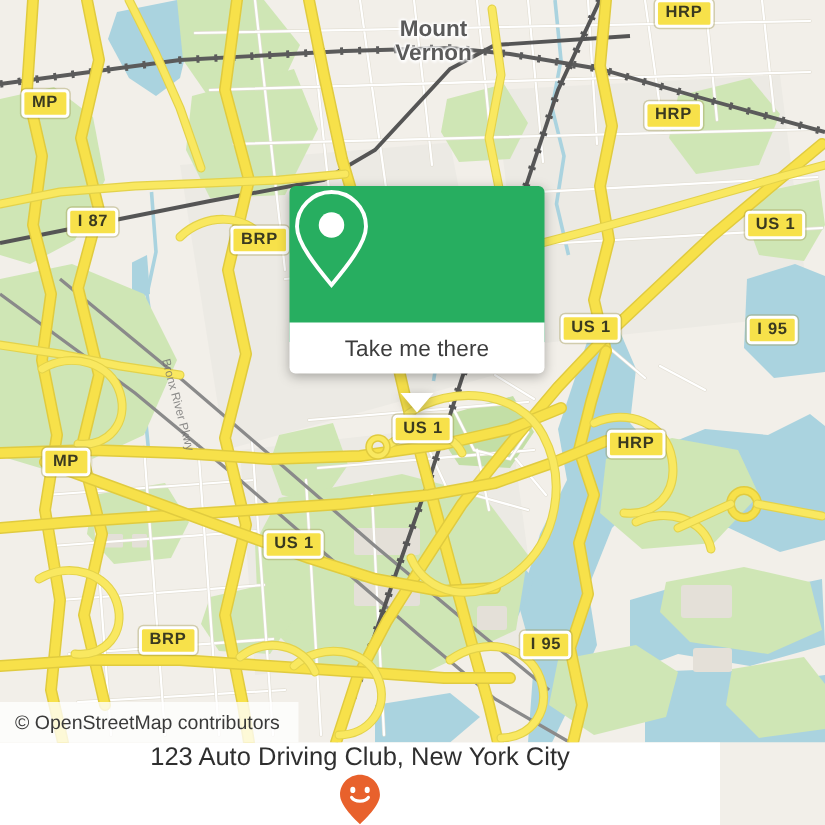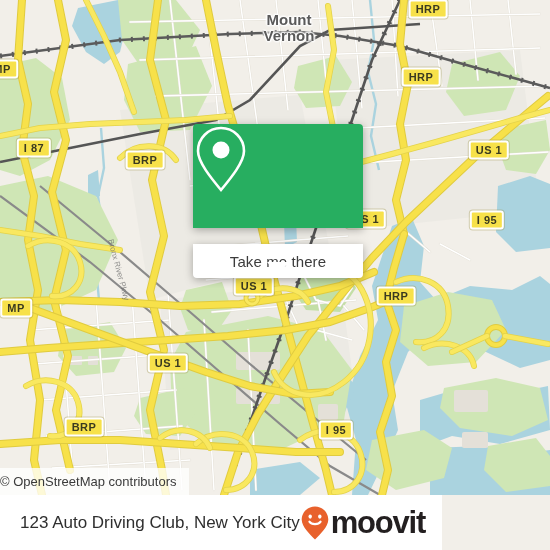--- a/index.html
+++ b/index.html
@@ -11,54 +11,54 @@
   
   #map{position:absolute;left:0;top:0;width:550px;height:495px;overflow:hidden;
        background:#f2efe9;}
   #map svg{position:absolute;left:0;top:0;}
 
   
   .shield{position:absolute;background:#f7e14a;border:2px solid #ffffff;
           border-radius:3px;color:#3a3a20;font-size:11px;font-weight:bold;
           letter-spacing:.5px;padding:1px 5px 2px 5px;line-height:12px;
           box-shadow:0 0 0 1px rgba(150,140,60,.35);white-space:nowrap;
-          transform:translate(-50%,-50%);}
+          transform:translate(-50%,-50%);margin-left:28px;}
 
   
   .place-label{position:absolute;transform:translate(-50%,-50%);
                text-align:center;color:#5a5a5a;font-size:15px;line-height:16px;
                text-shadow:1px 0 2px #fff,-1px 0 2px #fff,0 1px 2px #fff,0 -1px 2px #fff,
                            1px 1px 2px #fff,-1px -1px 2px #fff;
                white-space:pre;font-weight:bold;}
 
   
   #callout{position:absolute;left:193px;top:124px;width:170px;height:138px;
            border-radius:4px;overflow:visible;
            filter:drop-shadow(0 2px 4px rgba(0,0,0,.30));}
   #callout-green{position:absolute;left:0;top:0;width:170px;height:104px;
                  background:#27ae60;border-radius:4px 4px 0 0;
                  display:flex;align-items:center;justify-content:center;}
-  #callout-white{position:absolute;left:0;top:120px;width:170px;height:34px;
+  #callout-white{position:absolute;left:0;top:91px;width:170px;height:34px;
                  background:#ffffff;border-radius:0 0 4px 4px;
                  display:flex;align-items:center;justify-content:center;}
   #callout-label{color:#3c3c3c;font-size:15px;letter-spacing:.1px;}
   #callout-tip{position:absolute;left:50%;top:138px;margin-left:-11px;
                width:0;height:0;border-left:11px solid transparent;
                border-right:11px solid transparent;border-top:13px solid #ffffff;}
 
   
   #attribution{position:absolute;left:0;top:468px;height:27px;
-               display:flex;align-items:center;padding-left:0;
+               display:flex;align-items:center;padding-left:10px;
                background:rgba(255,255,255,.78);color:#3a3a3a;font-size:13px;
                padding-right:12px;}
 
   
-  #bottombar{position:absolute;left:0;top:495px;width:442px;height:55px;
+  #bottombar{position:absolute;left:0;top:495px;width:480px;height:55px;
              background:#ffffff;display:flex;align-items:center;
-             justify-content:space-between;padding:0 20px;box-sizing:border-box;}
+             justify-content:space-between;padding:0 20px;box-sizing:border-box;flex-direction:column;}
   #place-title{color:#2f2f2f;font-size:17px;white-space:nowrap;}
   #logo{display:flex;align-items:center;gap:1px;}
   #logo-word{color:#231f20;font-size:31px;font-weight:bold;letter-spacing:-1.2px;
              line-height:31px;}
 </style>
 </head>
 <body>
 
 <div id="app">
 
@@ -307,17 +307,16 @@
   <div id="bottombar">
     <div id="place-title">123 Auto Driving Club, New York City</div>
     <div id="logo">
       <svg width="30" height="36" viewBox="0 0 30 36">
         <path d="M15 1.5 C7.6 1.5 1.7 7.4 1.7 14.8 C1.7 21.6 10 29.5 15 34.5
                  C20 29.5 28.3 21.6 28.3 14.8 C28.3 7.4 22.4 1.5 15 1.5 Z" fill="#e8612c"></path>
         <ellipse cx="10.2" cy="11.6" rx="1.7" ry="2.1" fill="#ffffff"></ellipse>
         <ellipse cx="19.8" cy="11.6" rx="1.7" ry="2.1" fill="#ffffff"></ellipse>
         <path d="M9.4 16.6 C11.4 19.9 18.6 19.9 20.6 16.6" fill="none" stroke="#ffffff" stroke-width="2.1" stroke-linecap="round"></path>
       </svg>
-      <span id="logo-word">moovit</span>
     </div>
   </div>
 
 </div>
 
 </body></html>

